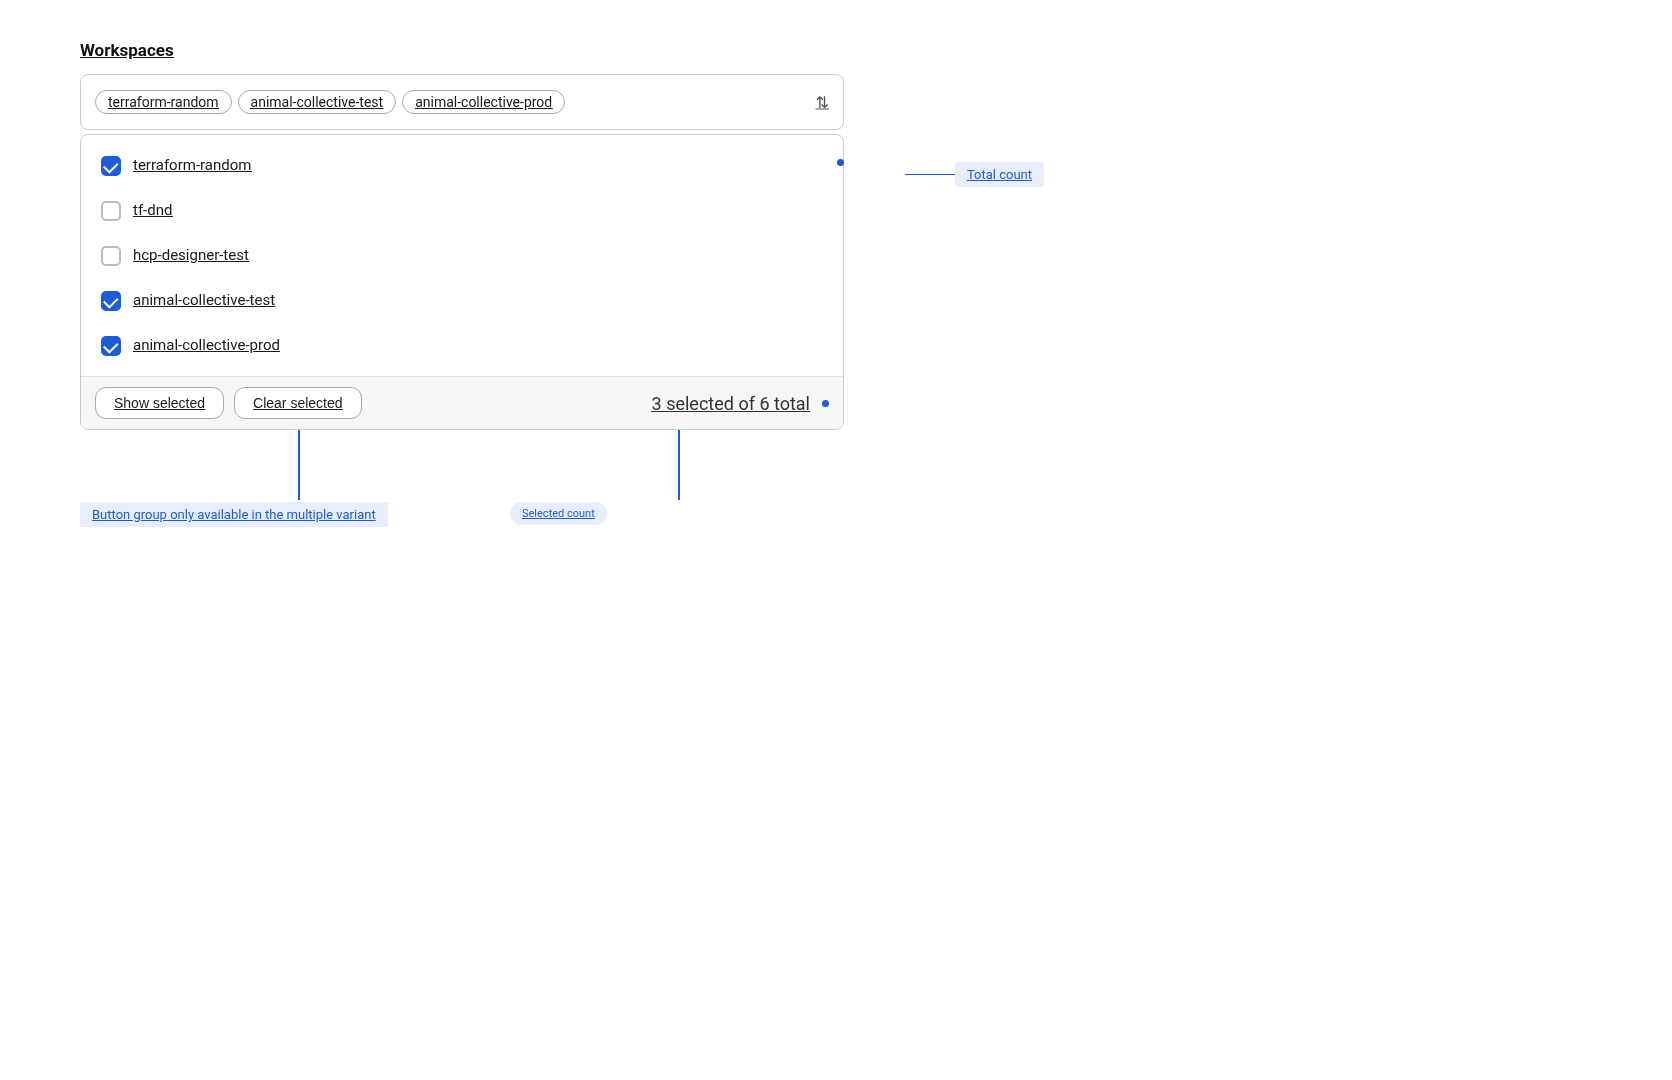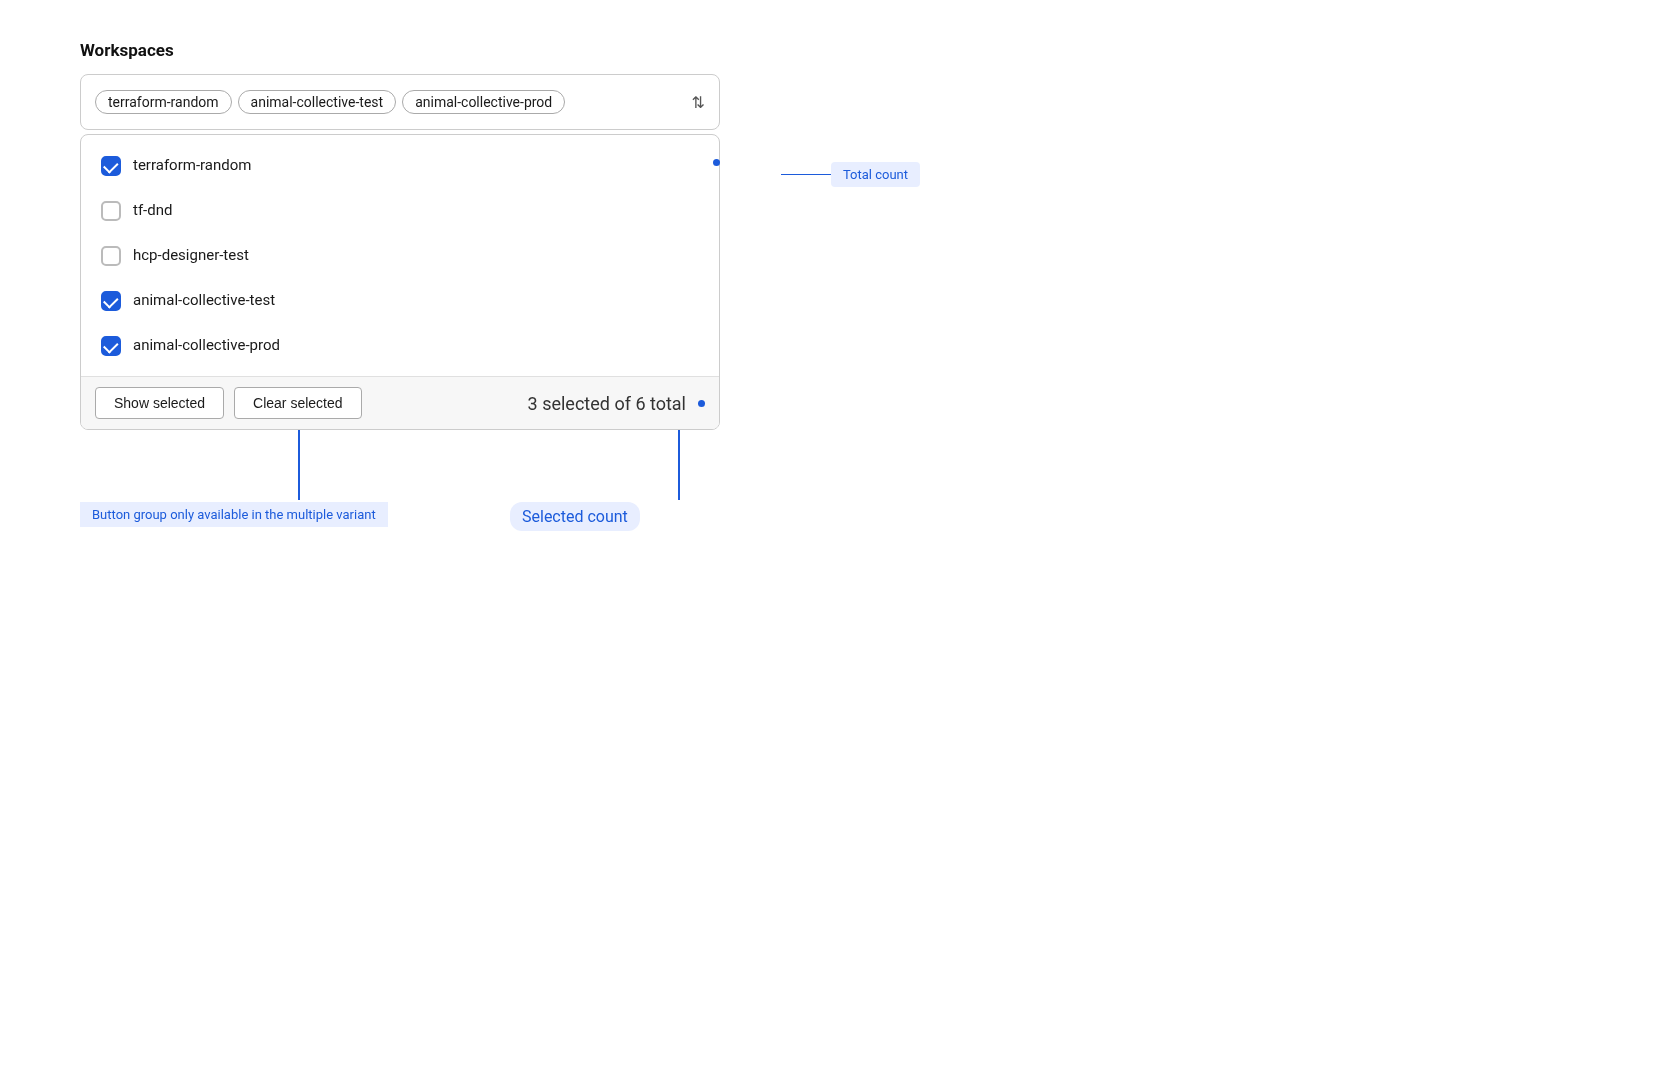--- a/index.html
+++ b/index.html
@@ -1,33 +1,33 @@
 <!DOCTYPE html>
 <html><head>
   <meta charset="utf-8">
   <style>
-    * { box-sizing: border-box; margin: 0; padding: 0; }
+    * { box-sizing: border-box; margin: 0; padding: 0; text-decoration: underline; }
 
     body {
       background: #ffffff;
       font-family: -apple-system, BlinkMacSystemFont, "Segoe UI", Roboto, sans-serif;
       font-size: 15px;
       color: #1a1a1a;
       padding: 40px 80px;
     }
 
     .workspaces-title {
       font-size: 17px;
       font-weight: 700;
       margin-bottom: 14px;
       color: #111;
     }
 
     .select-container {
-      width: 640px;
+      width: 764px;
       position: relative;
     }
 
     .select-display {
       border: 1.5px solid #ccc;
       border-radius: 8px;
       padding: 10px 44px 10px 14px;
       min-height: 56px;
       display: flex;
       flex-wrap: wrap;
@@ -115,21 +115,21 @@
       border-top: 1.5px solid #e0e0e0;
       background: #f7f7f7;
       padding: 10px 14px;
       display: flex;
       align-items: center;
       gap: 10px;
     }
 
     .footer-btn {
       border: 1.5px solid #aaa;
-      border-radius: 4px;
+      border-radius: 11px;
       padding: 7px 18px;
       font-size: 14px;
       background: #fff;
       cursor: pointer;
       color: #1a1a1a;
     }
 
     .selection-count {
       margin-left: auto;
       font-size: 18px;
@@ -220,16 +220,16 @@
     </div>
 
     <div style="position:absolute; left:218px; bottom:-70px; width:1.5px; height:70px; background:#1c5bdb;"></div>
 
     <div style="position:absolute; left:598px; bottom:-70px; width:1.5px; height:70px; background:#1c5bdb;"></div>
 
   </div>
 
   <div style="position:relative; width:640px; margin-top:72px;">
     <span class="annotation-label" style="position:absolute; left:0px; top:0; background:#e8eeff; color:#1c5bdb; font-size:13px; padding:5px 12px; border-radius:0; white-space:nowrap;">Button group only available in the multiple variant</span>
-    <span class="annotation-label" style="position:absolute; left:430px; top:0; background:#e8eeff; color:#1c5bdb; font-size:16px; padding:5px 12px; border-radius:12px; white-space:nowrap;">Selected count</span>
+    <span class="annotation-label" style="position:absolute; left:430px; top:0; background:#e8eeff; color:#1c5bdb; font-size:11px; padding:5px 12px; border-radius:12px; white-space:nowrap;">Selected count</span>
   </div>
 
 </div>
 
 </body></html>

